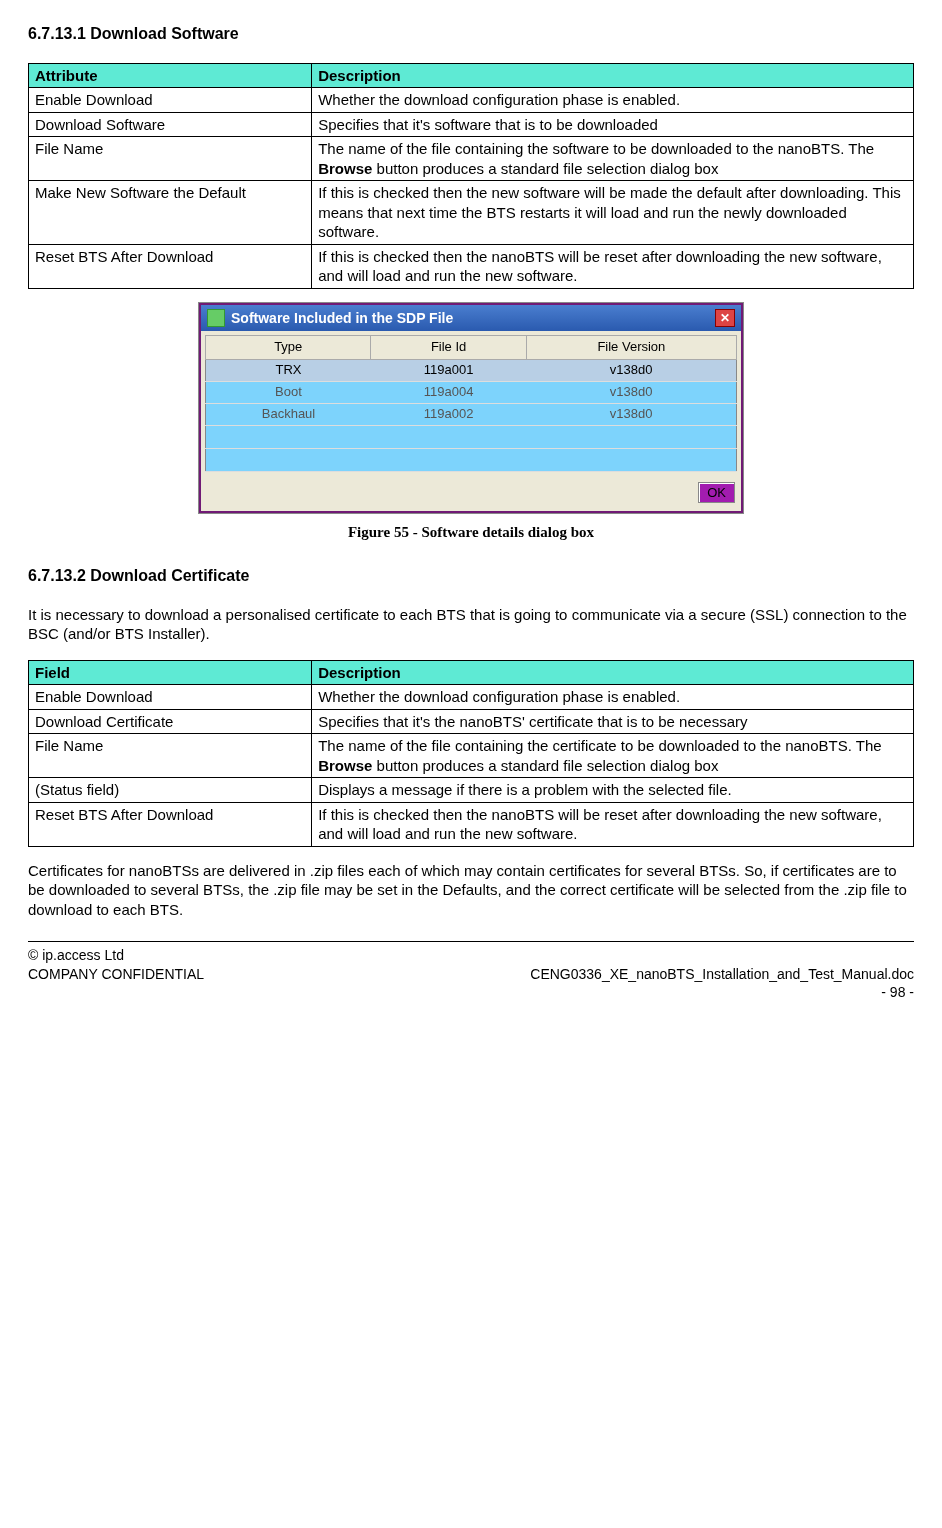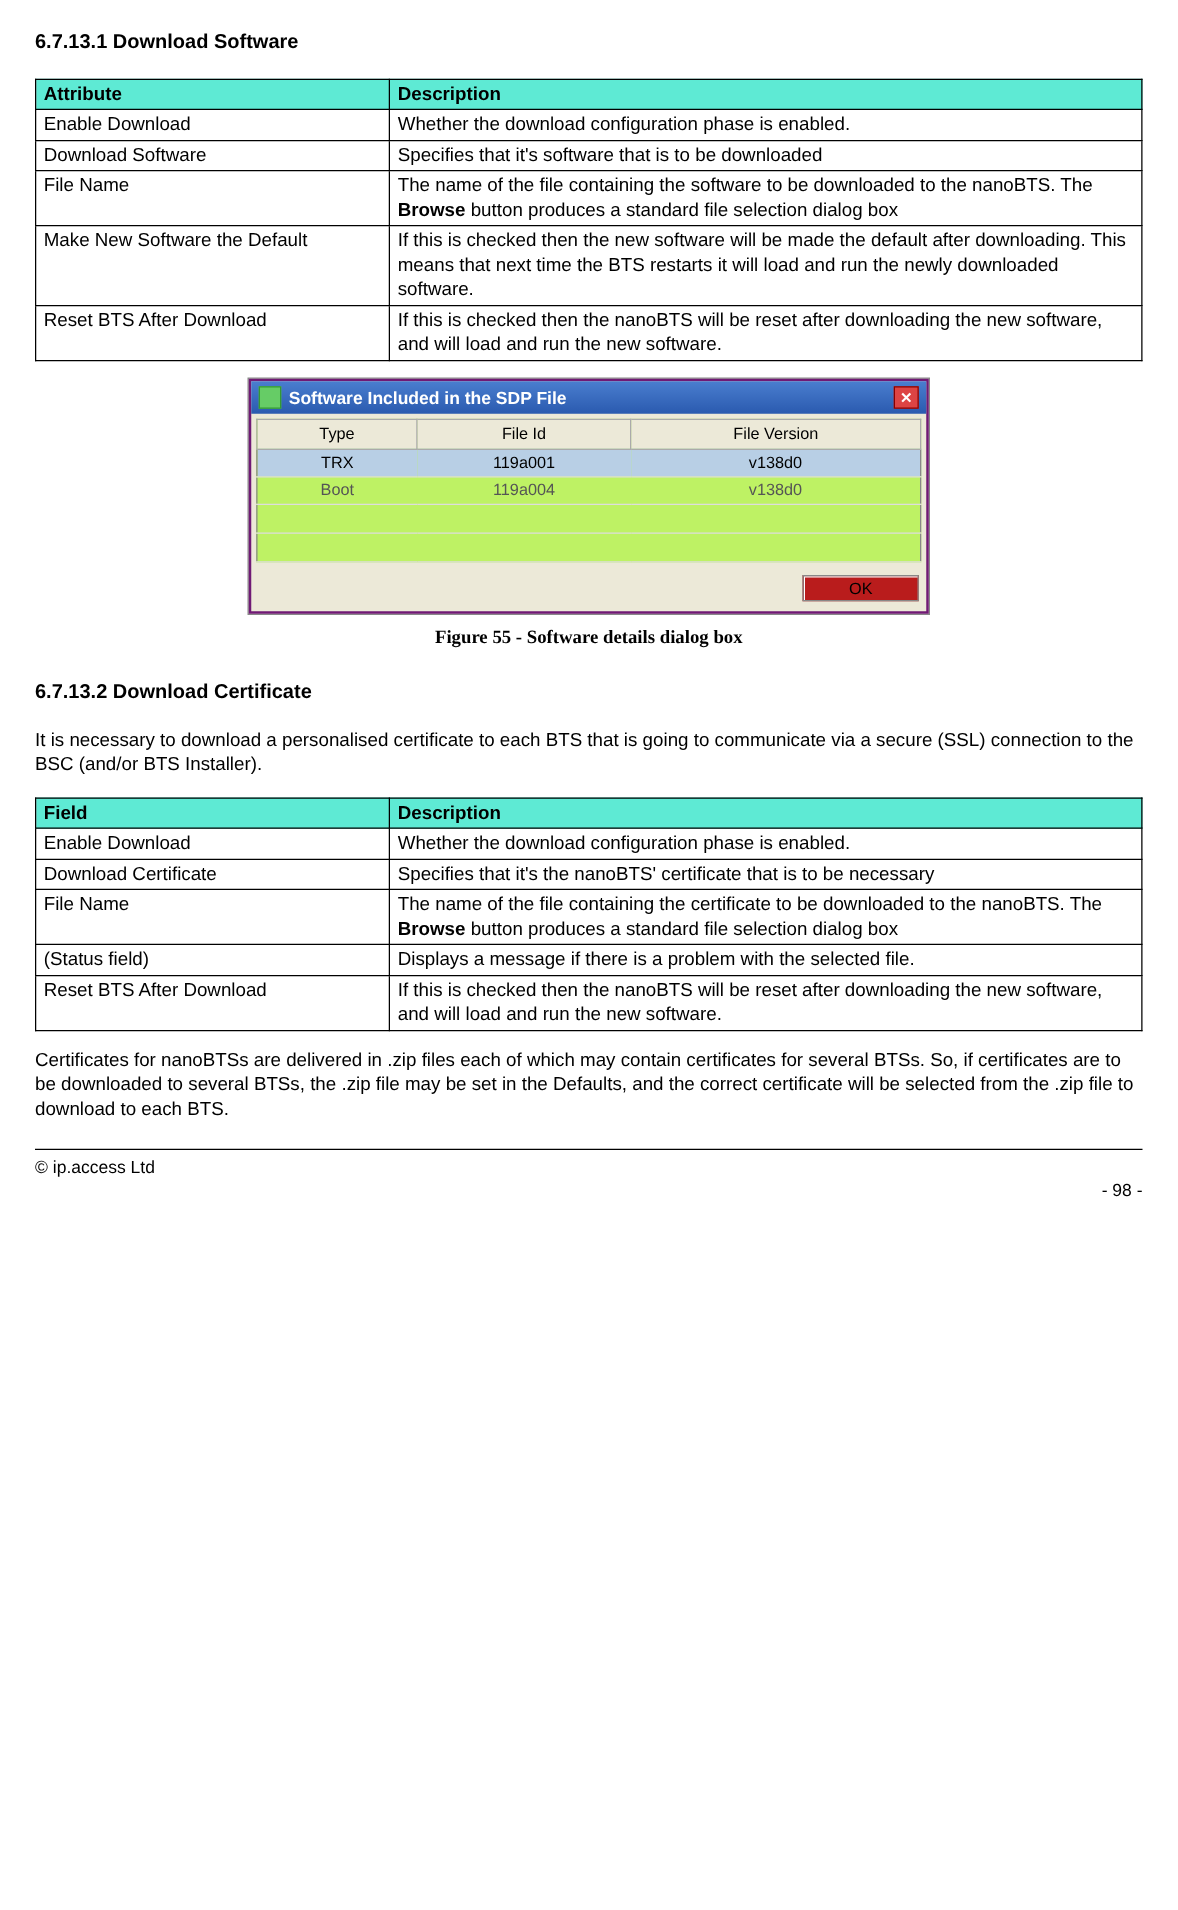--- a/index.html
+++ b/index.html
@@ -76,21 +76,21 @@
     font-size: 12px;
     border: 1px solid #800;
     font-family: sans-serif;
   }
   .dialog-body {
     padding: 4px;
   }
   .grid {
     width: 100%;
     border: 1px solid #888;
-    background: #bef264;
+    background: #7dd3fc;
     border-collapse: collapse;
     font-size: 13px;
   }
   .grid th {
     background: #ece9d8;
     border: 1px solid #aaa;
     padding: 3px 10px;
     font-weight: normal;
     text-align: center;
   }
@@ -102,23 +102,23 @@
   }
   .grid tr.sel td {
     background: #b8cfe5;
     color: #000;
   }
   .dialog-footer {
     text-align: right;
     padding: 6px 6px 8px 6px;
   }
   .ok-btn {
-    background: #b91c1c;
+    background: #a21caf;
     border: 1px solid #888;
-    padding: 2px 36px;
+    padding: 2px 8px;
     font-size: 13px;
     box-shadow: 1px 1px 0 #fff inset;
   }
   .fig-caption {
     text-align: center;
     font-weight: bold;
     font-size: 15px;
     margin: 10px 0 24px 0;
     font-family: Liberation Serif, serif;
   }
@@ -197,20 +197,25 @@
         <tr class="sel">
           <td>TRX</td>
           <td>119a001</td>
           <td>v138d0</td>
         </tr>
         <tr>
           <td>Boot</td>
           <td>119a004</td>
           <td>v138d0</td>
         </tr>
+        <tr>
+          <td>Backhaul</td>
+          <td>119a002</td>
+          <td>v138d0</td>
+        </tr>
         <tr class="blank-rows">
               <td colspan="3"></td>
             </tr>
         <tr class="blank-rows">
               <td colspan="3"></td>
             </tr>
       </tbody>
         </table>
     </div>
     <div class="dialog-footer">
@@ -252,14 +257,18 @@
     <td>If this is checked then the nanoBTS will be reset after downloading the new software, and will load and run the new software.</td>
   </tr>
 </tbody>
   </table>
 
 <p class="body">Certificates for nanoBTSs are delivered in .zip files each of which may contain certificates for several BTSs. So, if certificates are to be downloaded to several BTSs, the .zip file may be set in the Defaults, and the correct certificate will be selected from the .zip file to download to each BTS.</p>
 
 <hr class="footer-rule">
 <div class="footer">
   <div>© ip.access Ltd</div>
+  <div class="footer-row">
+    <span>COMPANY CONFIDENTIAL</span>
+    <span>CENG0336_XE_nanoBTS_Installation_and_Test_Manual.doc</span>
+  </div>
   <div class="page-num">- 98 -</div>
 </div>
 
 </body></html>

